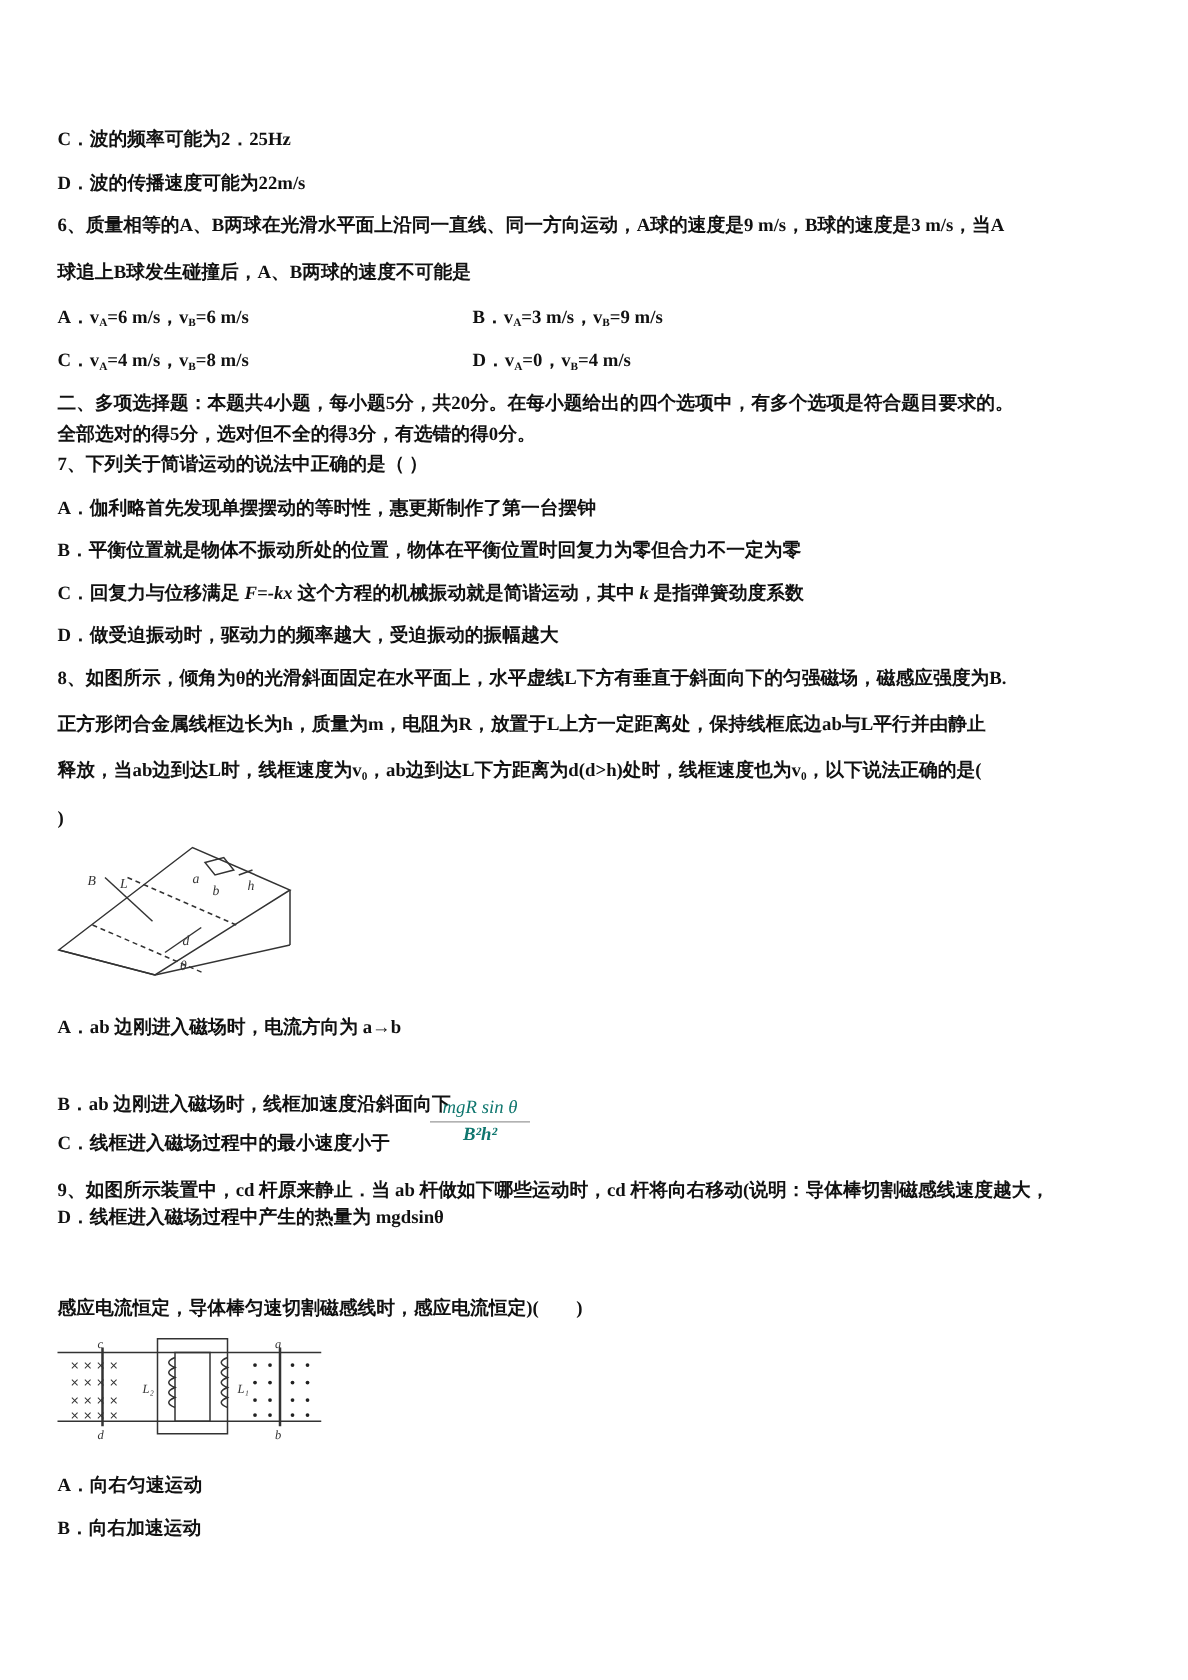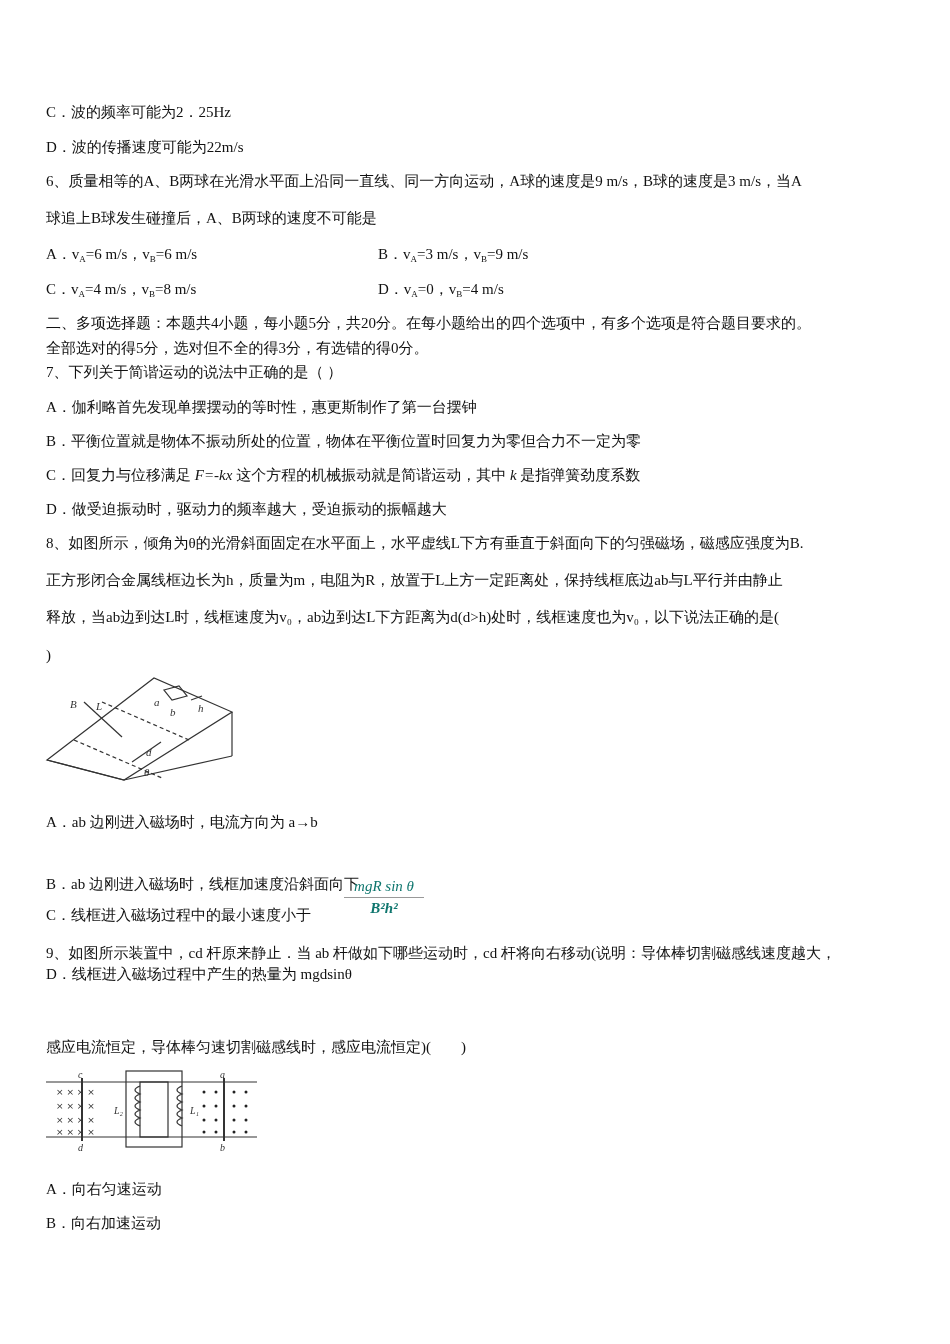--- a/index.html
+++ b/index.html
@@ -1,18 +1,18 @@
 <!DOCTYPE html>
 <html><head>
 <meta charset="utf-8">
 <style>
   html, body { margin:0; padding:0; background:#ffffff; }
   body { width:950px; height:1344px; position:relative; overflow:hidden;
          font-family: "Liberation Serif", "DejaVu Serif", serif; color:#111; }
-  .line { position:absolute; left:46px; font-size:15px; line-height:18px; white-space:nowrap; font-weight:normal; }
+  .line { position:absolute; left:46px; font-size:15px; line-height:18px; white-space:nowrap; font-weight:bold; }
   .sub { font-size:9px; vertical-align:-3px; }
   i { font-style:italic;margin-top:41px; }
   .diagram { position:absolute; }
   .frac { position:absolute; left:344px; top:878px; width:80px; text-align:center; color:#0f766e; font-style:italic; font-size:15px; font-family:"Liberation Serif", serif; }
   .frac .num { border-bottom:1px solid #999; padding-bottom:2px; }
   .frac .den { padding-top:2px;font-weight:bold; }
 </style>
 </head>
 <body>
 

